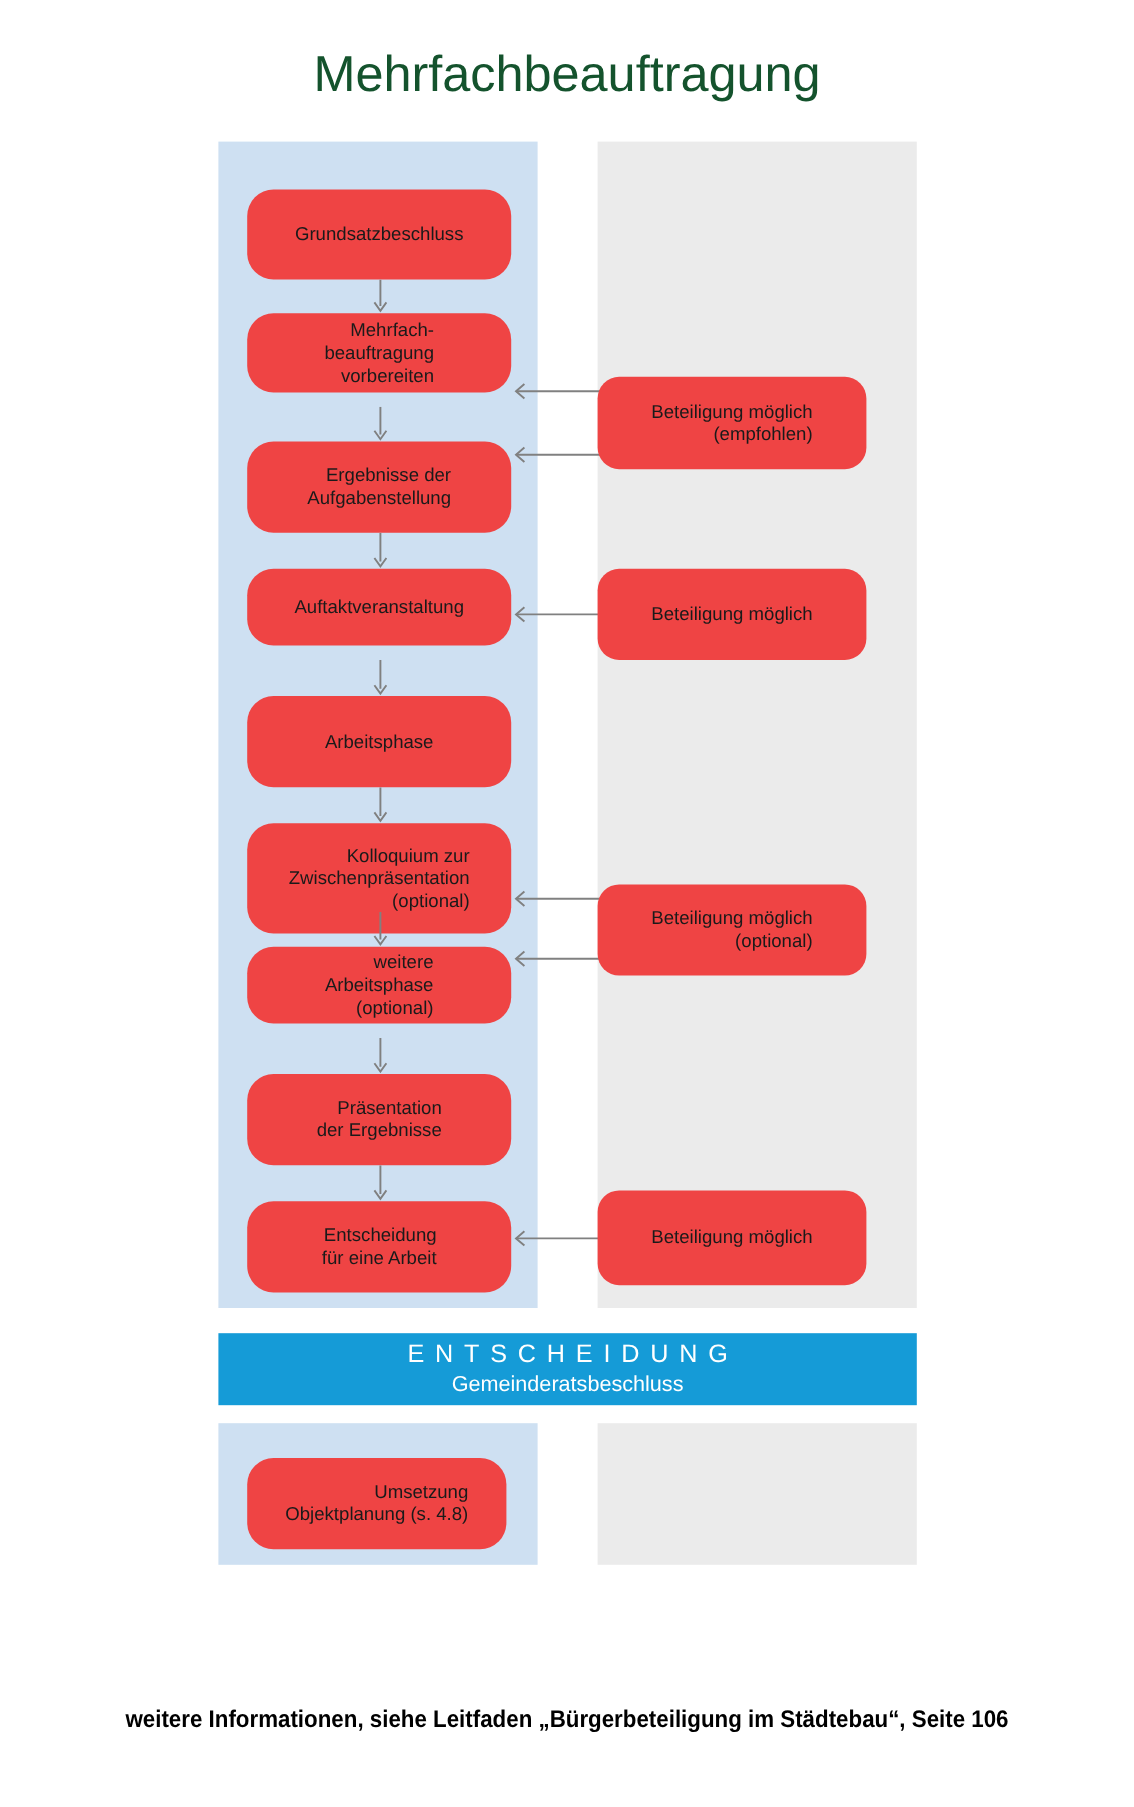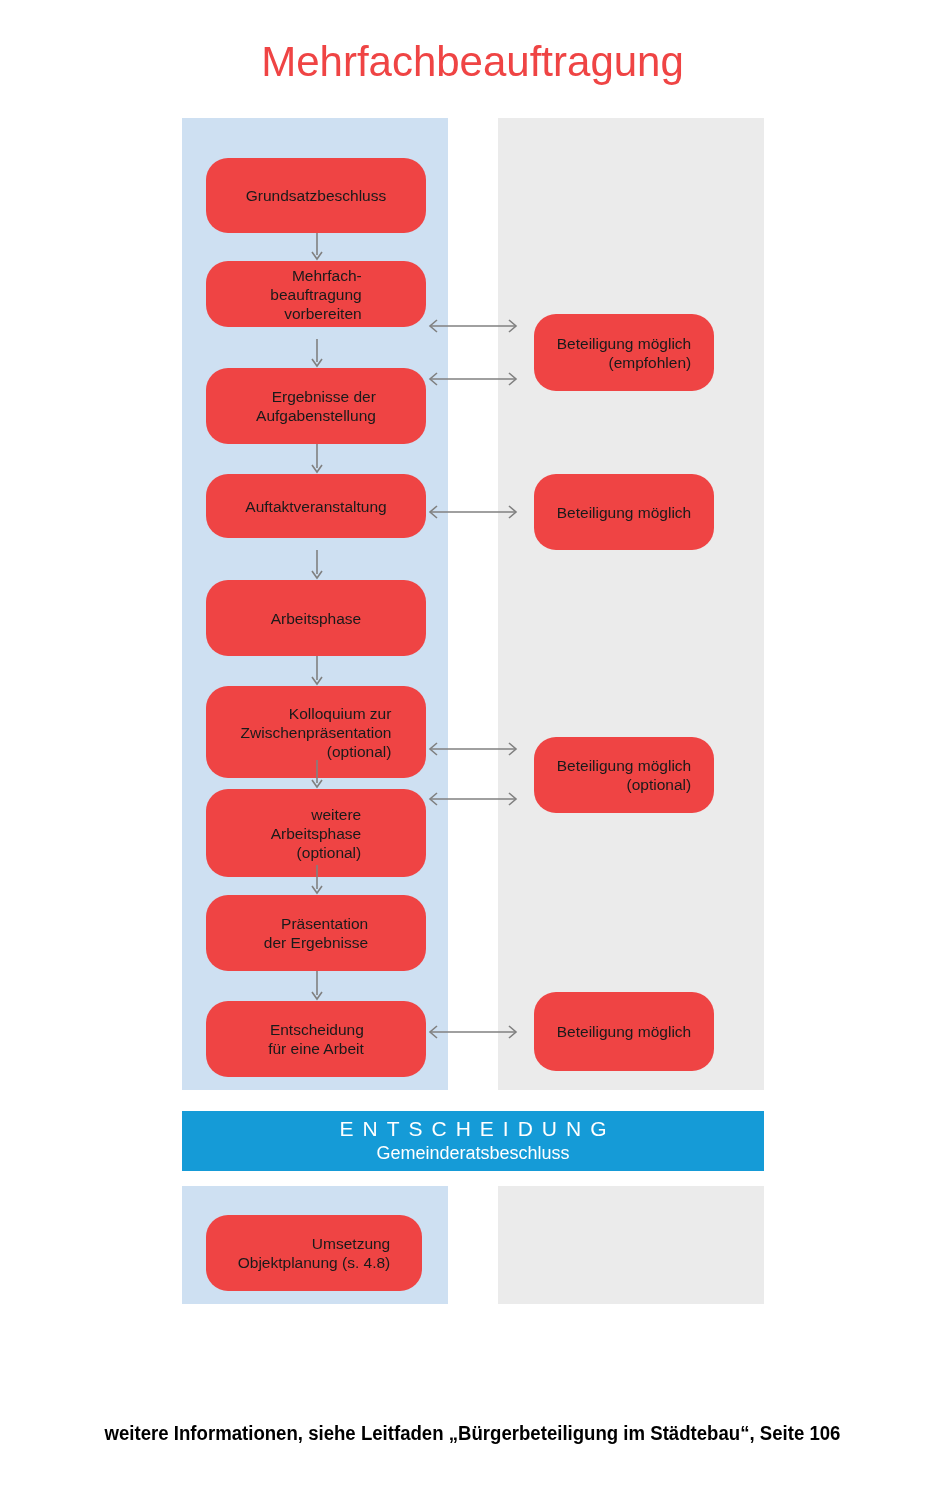--- a/index.html
+++ b/index.html
@@ -18,21 +18,21 @@
 
   
   #page-title {
     position: absolute;
     left: 0;
     top: 38px;
     width: 945px;
     text-align: center;
     font-size: 42px;
     font-weight: 400;
-    color: #ef4444;
+    color: #14532d;
     letter-spacing: 0px;
     white-space: nowrap;
   }
 
   
   .panel {
     position: absolute;
   }
   #left-panel-main {
     left: 182px;
@@ -77,22 +77,23 @@
     color: #1a1a1a;
     box-sizing: border-box;
     padding: 4px 8px;
     white-space: pre-line;
   }
   .node-left {
     left: 206px;
     width: 220px;
   }
   .node-right {
-    left: 534px;
-    width: 180px;
+    left: 498px;
+    width: 224px;
+    border-radius: 18px;
   }
 
   
   .down-arrow {
     position: absolute;
     left: 310px;
     width: 14px;
   }
 
   
@@ -165,21 +166,21 @@
 Aufgabenstellung</div>
 
 <div class="node node-left" style="top:474px;height:64px;">Auftaktveranstaltung</div>
 
 <div class="node node-left" style="top:580px;height:76px;">Arbeitsphase</div>
 
 <div class="node node-left" style="top:686px;height:92px;">Kolloquium zur
 Zwischenpräsentation
 (optional)</div>
 
-<div class="node node-left" style="top:789px;height:88px;">weitere
+<div class="node node-left" style="top:789px;height:64px;">weitere
 Arbeitsphase
 (optional)</div>
 
 <div class="node node-left" style="top:895px;height:76px;">Präsentation
 der Ergebnisse</div>
 
 <div class="node node-left" style="top:1001px;height:76px;">Entscheidung
 für eine Arbeit</div>
 
 <div class="down-arrow" style="top:233px;height:28px;">

